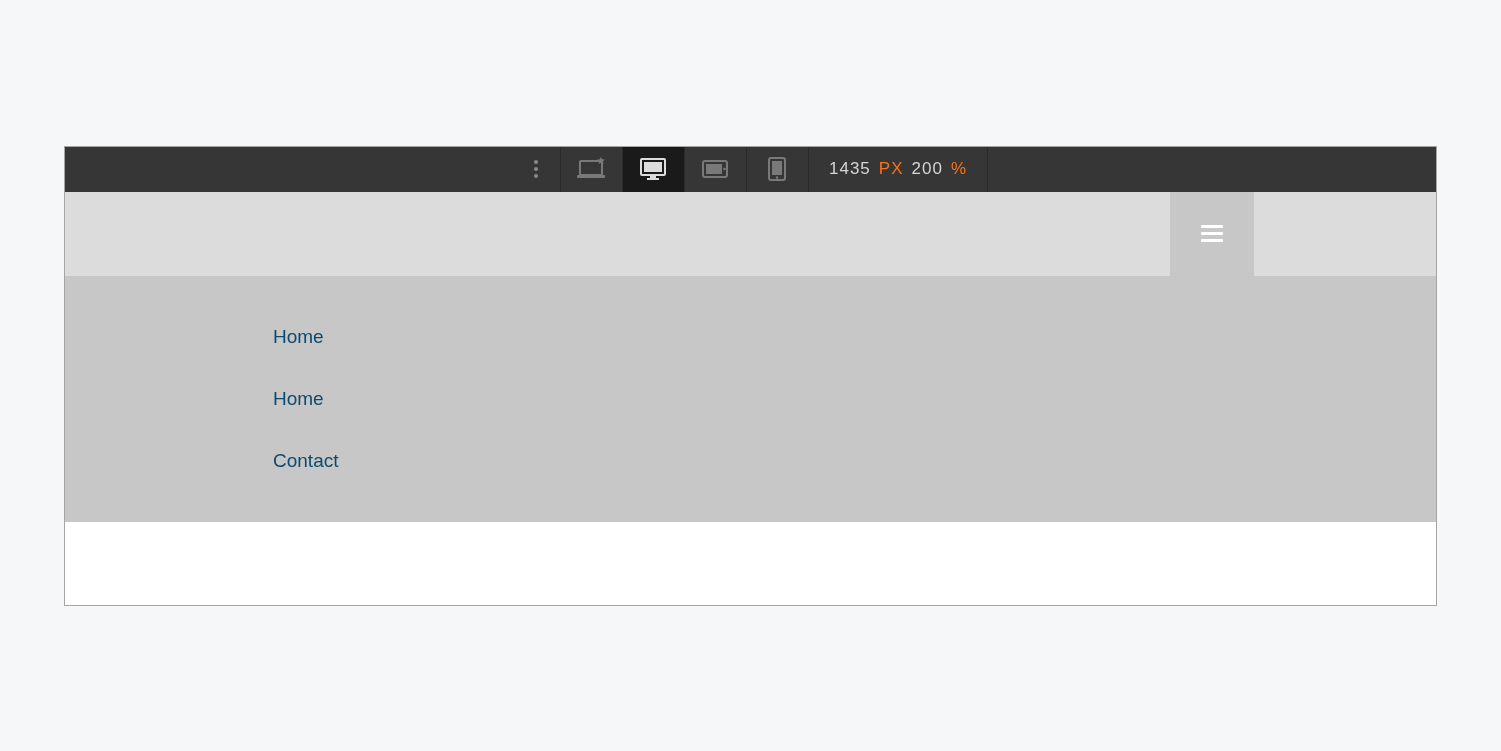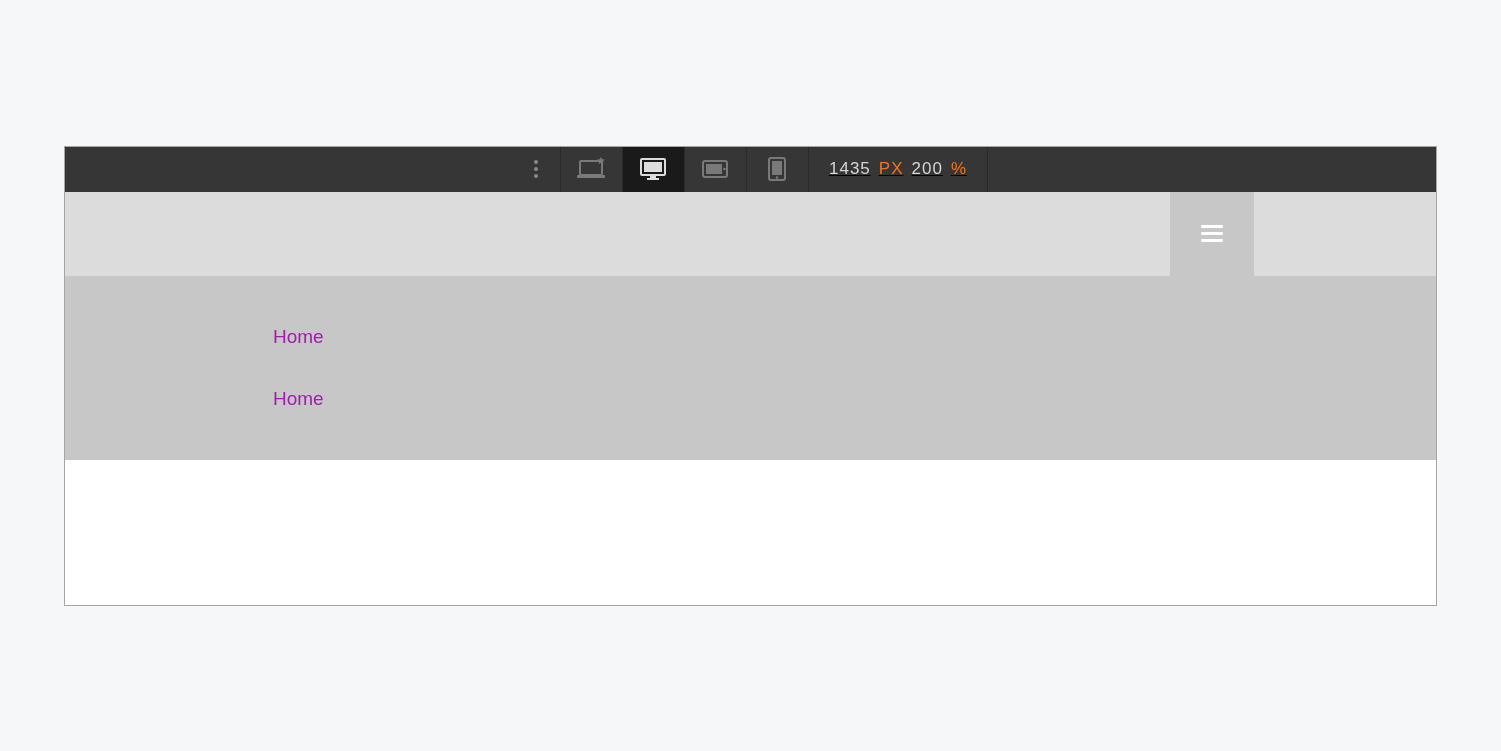--- a/index.html
+++ b/index.html
@@ -30,21 +30,20 @@
       height: 45px;
       display: flex;
       align-items: center;
       justify-content: center;
       gap: 0;
     }
     .toolbar-group {
       display: flex;
       align-items: center;
       height: 100%;
-      text-decoration: underline;
     }
     .toolbar-btn {
       width: 62px;
       height: 45px;
       display: flex;
       align-items: center;
       justify-content: center;
       cursor: pointer;
       border-right: 1px solid #2a2a2a;
     }
@@ -120,21 +119,21 @@
       background: #ffffff;
       border-radius: 1px;
     }
     .nav-menu {
       background: #c7c7c7;
       padding: 30px 0 30px 208px;
       flex: 0 0 auto;
     }
     .nav-item {
       font-size: 19px;
-      color: #a21caf;
+      color: #0c4a6e;
       padding: 20px 0;
       cursor: pointer;
     }
     .content-area {
       background: #ffffff;
       flex: 1;
     }
   </style>
 </head>
 <body>
@@ -193,16 +192,17 @@
         <span></span>
           <span></span>
           <span></span>
       </div>
     </div>
   </div>
 
   <div class="nav-menu">
     <div class="nav-item">Home</div>
     <div class="nav-item">Home</div>
+    <div class="nav-item">Contact</div>
   </div>
 
   <div class="content-area"></div>
 </div>
 
 </body></html>

